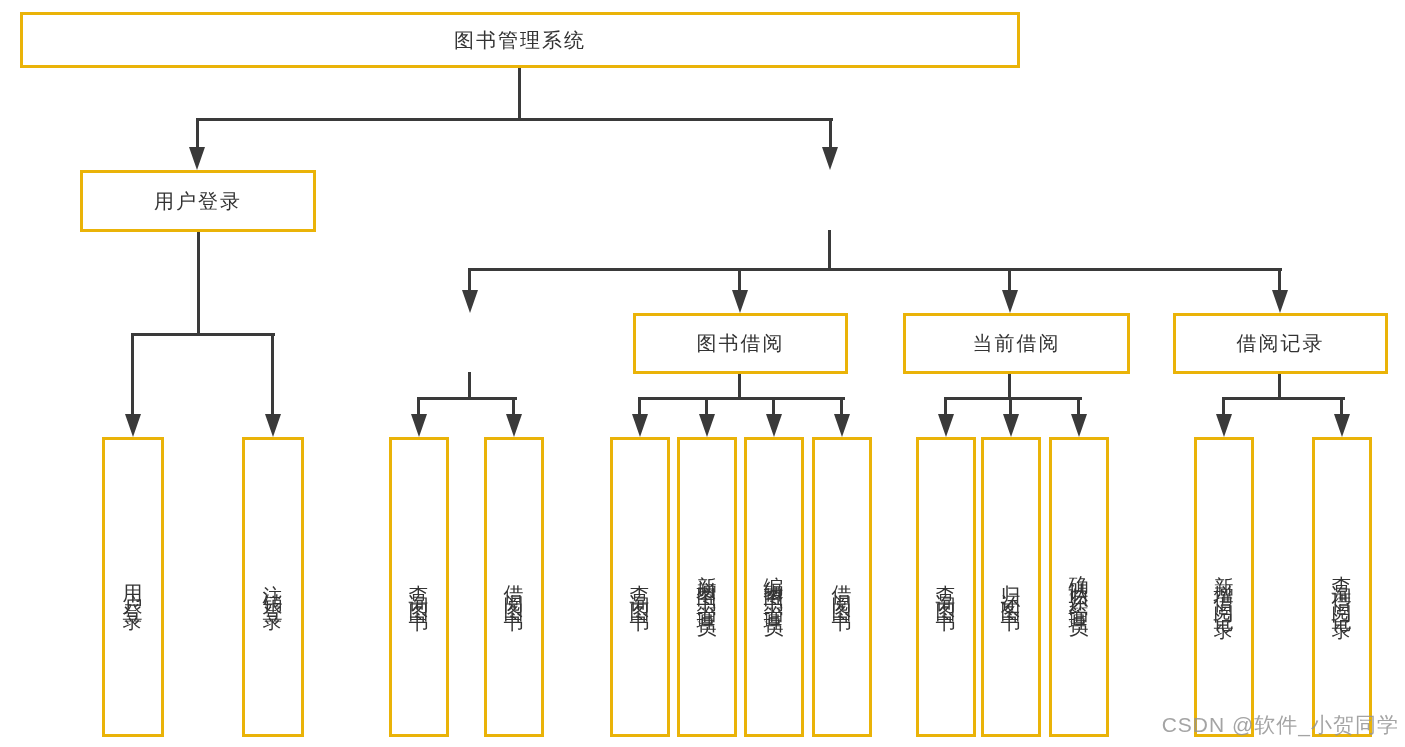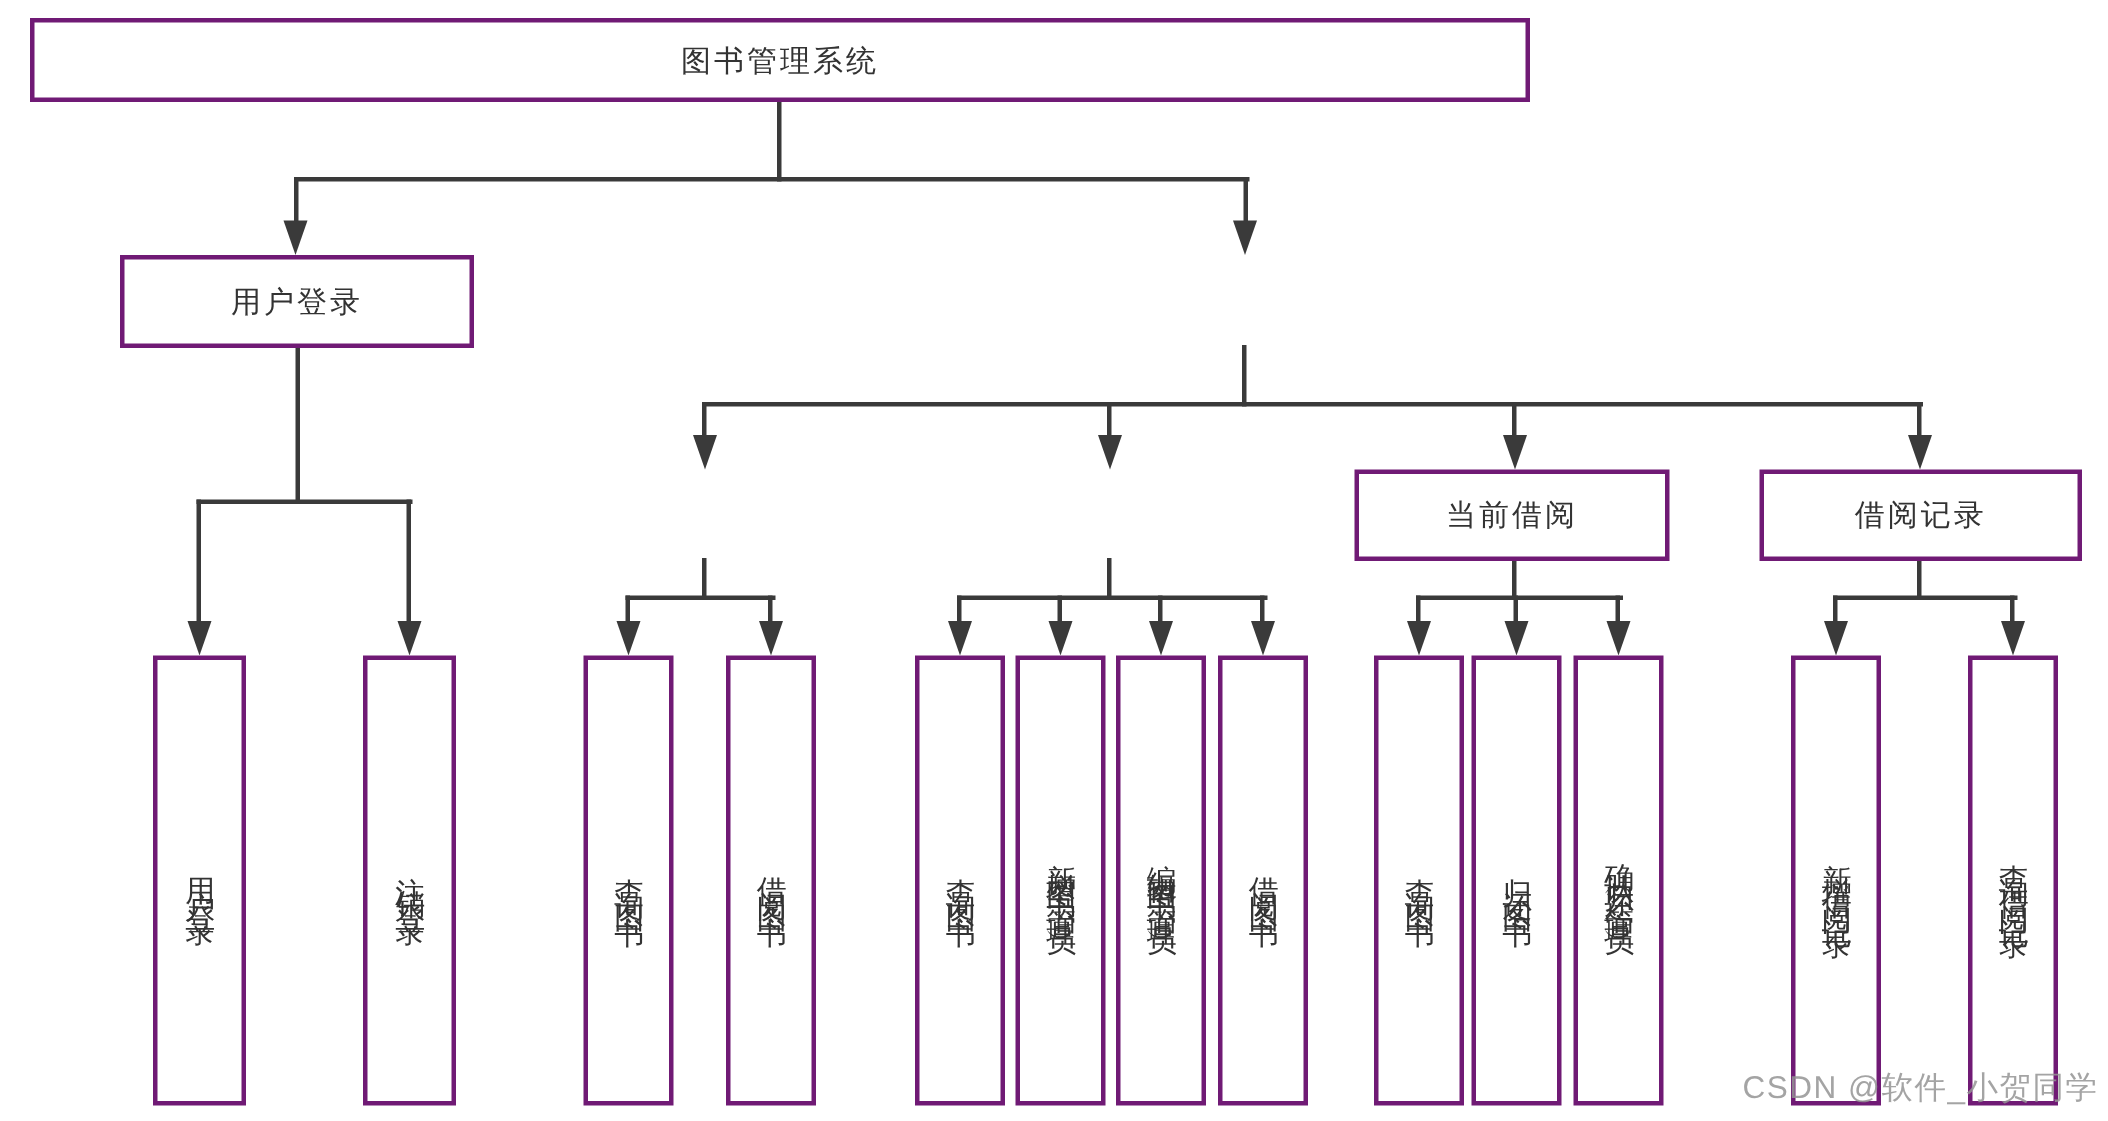--- a/index.html
+++ b/index.html
@@ -8,21 +8,21 @@
     width:1405px;
     height:747px;
     background:#ffffff;
     font-family:"Liberation Sans","DejaVu Sans",sans-serif;
     overflow:hidden;
   }
   .box{
     position:absolute;
     box-sizing:border-box;
     background:#ffffff;
-    border:3px solid #701a75;
+    border:3px solid #eab308;
     display:flex;
     align-items:center;
     justify-content:center;
     z-index:2;
   }
   .lbl{
     font-size:20px;
     color:#333333;
     letter-spacing:2px;
     white-space:nowrap;
@@ -95,21 +95,24 @@
     <div class="vl" style="left:468px;top:268px;height:24px"></div>
     <div class="arrow" style="left:462px;top:290px"></div>
     <div class="vl" style="left:738px;top:268px;height:24px"></div>
     <div class="arrow" style="left:732px;top:290px"></div>
     <div class="vl" style="left:1008px;top:268px;height:24px"></div>
     <div class="arrow" style="left:1002px;top:290px"></div>
     <div class="vl" style="left:1278px;top:268px;height:24px"></div>
     <div class="arrow" style="left:1272px;top:290px"></div>
   </div>
 
-  <div class="box" style="left:903px;top:313px;width:210px;height:61px">
+  <div class="box" style="left:633px;top:313px;width:215px;height:61px">
+    <span class="lbl">图书借阅</span>
+  </div>
+  <div class="box" style="left:903px;top:313px;width:227px;height:61px">
     <span class="lbl">当前借阅</span>
   </div>
   <div class="box" style="left:1173px;top:313px;width:215px;height:61px">
     <span class="lbl">借阅记录</span>
   </div>
 
   <div class="connector">
     <div class="vl" style="left:468px;top:372px;height:28px"></div>
     <div class="hl" style="left:417px;top:397px;width:100px"></div>
     <div class="vl" style="left:417px;top:397px;height:20px"></div>

